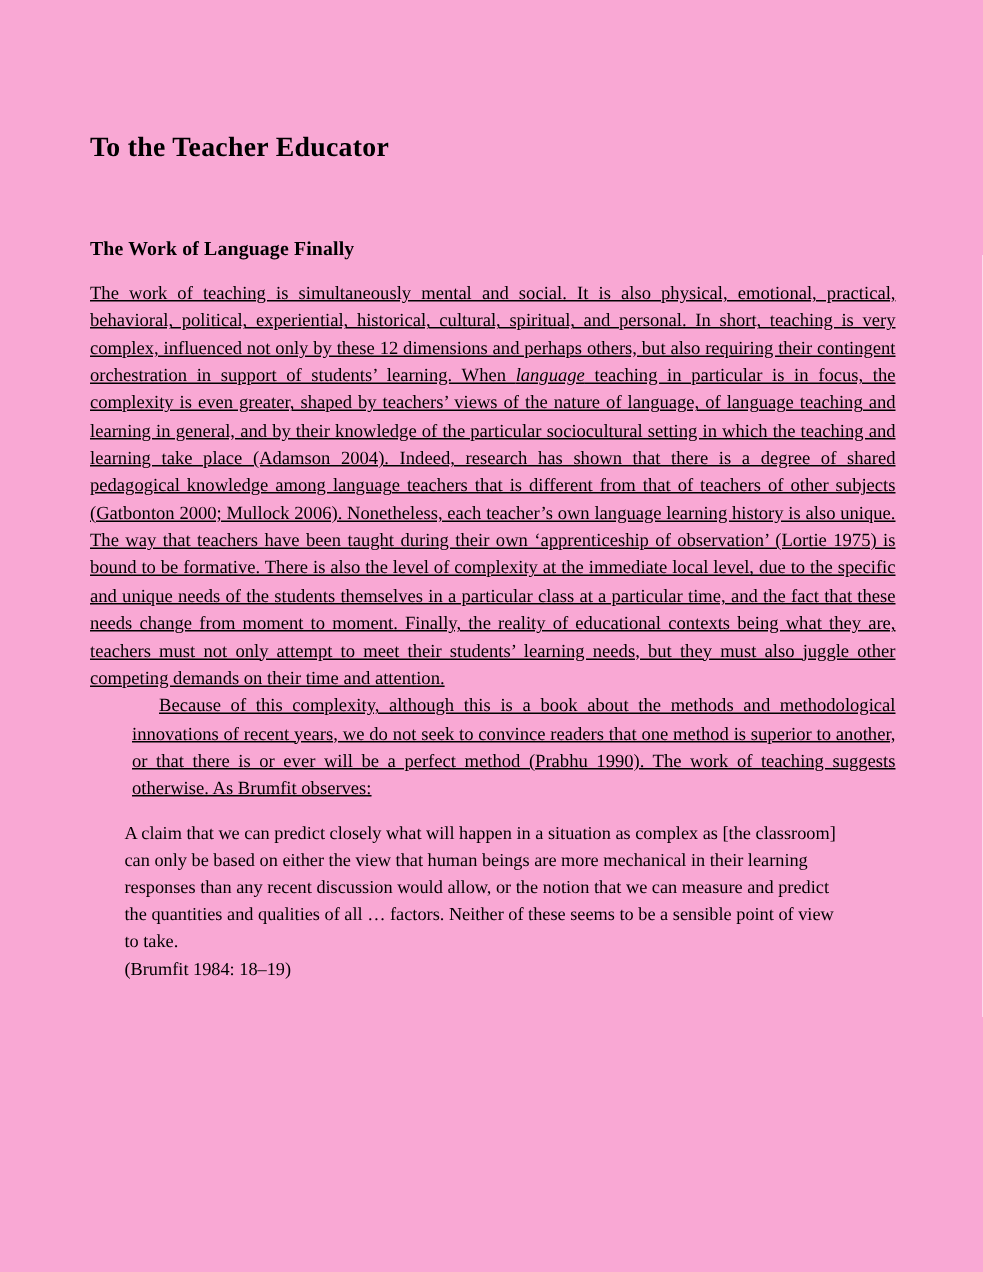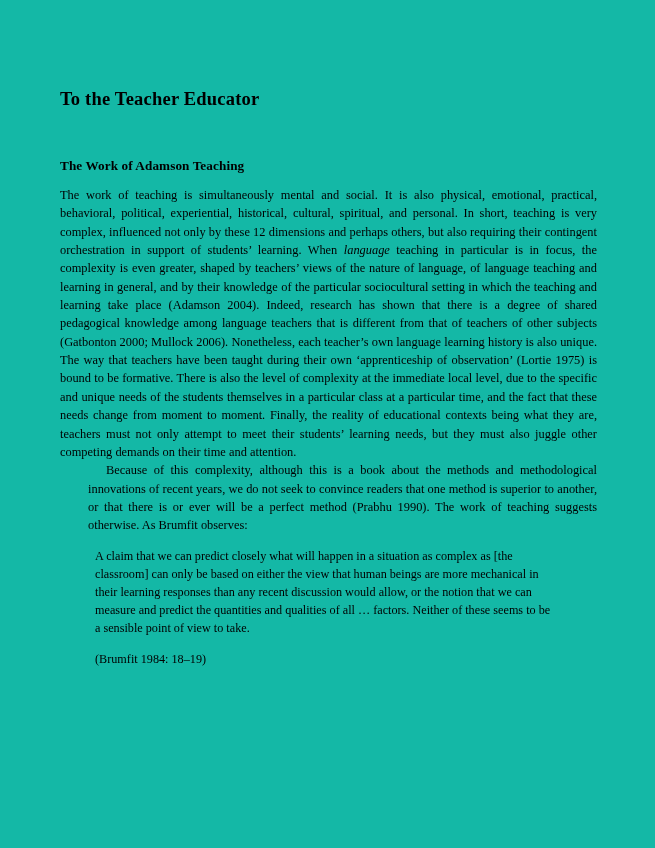--- a/index.html
+++ b/index.html
@@ -11,21 +11,21 @@
     width: 655px;
     height: 848px;
     font-family: "Liberation Serif", "DejaVu Serif", serif;
     color: #000000;
     overflow: hidden;
   }
   .page {
     position: relative;
     width: 655px;
     height: 848px;
-    background: #14b8a6;
+    background: #f9a8d4;
     box-sizing: border-box;
   }
   .content {
     position: absolute;
     left: 60px;
     top: 0;
     width: 537px;
   }
   .chapter-title {
     font-size: 18.5px;
@@ -44,20 +44,21 @@
     line-height: 1.2;
   }
   p.body-par {
     font-size: 12.4px;
     line-height: 18.35px;
     text-align: justify;
     text-justify: inter-word;
     margin: 0;
     padding: 0;
     hyphens: none;
+    text-decoration: underline;
   }
   p.first-par {
     margin-top: 12px;
   }
   p.indented-par {
     text-indent: 18px;
     margin-top: 0;
     margin-left: 28px;
   }
   p.after-quote {
@@ -66,43 +67,43 @@
   .blockquote {
     margin: 11px 0 0 0;
     padding: 0 0 0 23px;
     width: 508px;
     box-sizing: border-box;
   }
   .blockquote p.quote-text {
     font-size: 12.2px;
     line-height: 18.2px;
     text-align: left;
-    margin: 12px;
+    margin: 0;
     padding: 0;
   }
   .blockquote p.quote-source {
     font-size: 12.2px;
     line-height: 18.2px;
     text-align: left;
-    margin: 12px;
+    margin: 0;
     padding: 0;
   }
   i.ital {
     font-style: italic;
   }
 </style>
 </head>
 <body>
 
 <div class="page">
   <div class="content">
 
     <h1 class="chapter-title">To the Teacher Educator</h1>
 
-    <h2 class="section-heading">The Work of Adamson Teaching</h2>
+    <h2 class="section-heading">The Work of Language Finally</h2>
 
     <p class="body-par first-par"><span>The work of teaching is simultaneously mental and social. It is also physical, emotional, practical, behavioral, political, experiential, historical, cultural, spiritual, and personal. In short, teaching is very complex, influenced not only by these 12 dimensions and perhaps others, but also requiring their contingent orchestration in support of students’ learning. When </span><i class="ital">language</i><span> teaching in particular is in focus, the complexity is even greater, shaped by teachers’ views of the nature of language, of language teaching and learning in general, and by their knowledge of the particular sociocultural setting in which the teaching and learning take place (Adamson 2004). Indeed, research has shown that there is a degree of shared pedagogical knowledge among language teachers that is different from that of teachers of other subjects (Gatbonton 2000; Mullock 2006). Nonetheless, each teacher’s own language learning history is also unique. The way that teachers have been taught during their own ‘apprenticeship of observation’ (Lortie 1975) is bound to be formative. There is also the level of complexity at the immediate local level, due to the specific and unique needs of the students themselves in a particular class at a particular time, and the fact that these needs change from moment to moment. Finally, the reality of educational contexts being what they are, teachers must not only attempt to meet their students’ learning needs, but they must also juggle other competing demands on their time and attention.</span></p>
 
     <p class="body-par indented-par">Because of this complexity, although this is a book about the methods and methodological innovations of recent years, we do not seek to convince readers that one method is superior to another, or that there is or ever will be a perfect method (Prabhu 1990). The work of teaching suggests otherwise. As Brumfit observes:</p>
 
     <div class="blockquote">
       <p class="quote-text">A claim that we can predict closely what will happen in a situation as complex as [the classroom] can only be based on either the view that human beings are more mechanical in their learning responses than any recent discussion would allow, or the notion that we can measure and predict the quantities and qualities of all … factors. Neither of these seems to be a sensible point of view to take.</p>
       <p class="quote-source">(Brumfit 1984: 18–19)</p>
     </div>
 

